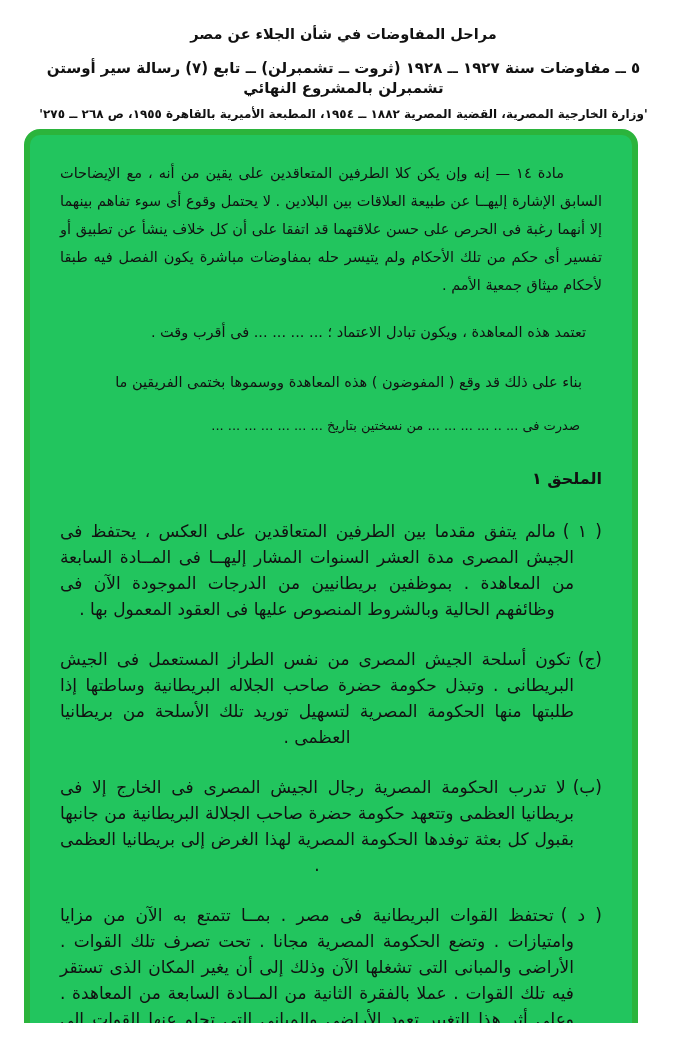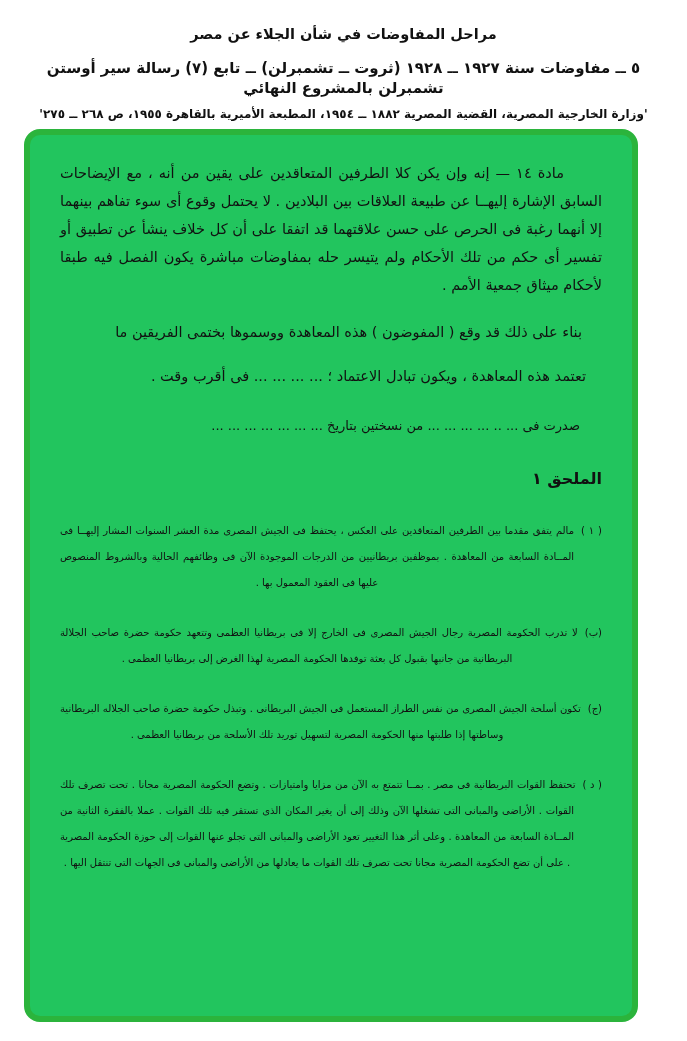--- a/index.html
+++ b/index.html
@@ -53,21 +53,21 @@
   .treaty    { margin-bottom: 24px; text-indent: 16px; }
   .signature { margin-bottom: 18px; text-indent: 20px; }
   .issued    { font-size: 13px; margin-bottom: 30px; text-indent: 22px; }
   .annex-heading {
     margin: 0 0 30px 0;
     font-size: 16px;
     font-weight: bold;
   }
   .item {
     margin: 0 0 24px 0;
-    font-size: 10px;
+    font-size: 17px;
     line-height: 26px;
     text-align: justify;
     text-align-last: center;
     padding-right: 28px;
     text-indent: -28px;
   }
   .item:last-child { margin-bottom: 8px; }
   .marker { margin-left: 7px; white-space: nowrap; }
 </style>
 </head>
@@ -78,38 +78,38 @@
   <div class="header">
     <div class="title">مراحل المفاوضات في شأن الجلاء عن مصر</div>
     <div class="subtitle">٥ ــ مفاوضات سنة ١٩٢٧ ــ ١٩٢٨ (ثروت ــ تشمبرلن) ــ تابع (٧) رسالة سير أوستن تشمبرلن بالمشروع النهائي</div>
     <div class="citation">'وزارة الخارجية المصرية، القضية المصرية ١٨٨٢ ــ ١٩٥٤، المطبعة الأميرية بالقاهرة ١٩٥٥، ص ٢٦٨ ــ ٢٧٥'</div>
   </div>
 
   <div class="frame" style="border-color: rgb(43, 180, 60);">
 
     <p class="article">مادة ١٤ — إنه وإن يكن كلا الطرفين المتعاقدين على يقين من أنه ، مع الإيضاحات السابق الإشارة إليهــا عن طبيعة العلاقات بين البلادين . لا يحتمل وقوع أى سوء تفاهم بينهما إلا أنهما رغبة فى الحرص على حسن علاقتهما قد اتفقا على أن كل خلاف ينشأ عن تطبيق أو تفسير أى حكم من تلك الأحكام ولم يتيسر حله بمفاوضات مباشرة يكون الفصل فيه طبقا لأحكام ميثاق جمعية الأمم .</p>
 
+    <p class="line treaty">تعتمد هذه المعاهدة ، ويكون تبادل الاعتماد ؛ ... ... ... ... فى أقرب وقت .</p>
+
     <p class="line signature">بناء على ذلك قد وقع ( المفوضون ) هذه المعاهدة ووسموها بختمى الفريقين ما</p>
-
-    <p class="line treaty">تعتمد هذه المعاهدة ، ويكون تبادل الاعتماد ؛ ... ... ... ... فى أقرب وقت .</p>
 
     <p class="line issued">صدرت فى ... .. ... ... ... ... من نسختين بتاريخ ... ... ... ... ... ... ...</p>
 
     <h2 class="annex-heading">الملحق ١</h2>
 
     <p class="item">
       <span class="marker">( ١ )</span><span>مالم يتفق مقدما بين الطرفين المتعاقدين على العكس ، يحتفظ فى الجيش المصرى مدة العشر السنوات المشار إليهــا فى المــادة السابعة من المعاهدة . بموظفين بريطانيين من الدرجات الموجودة الآن فى وظائفهم الحالية وبالشروط المنصوص عليها فى العقود المعمول بها .</span>
     </p>
 
     <p class="item">
-      <span class="marker">(ب)</span><span>لا تدرب الحكومة المصرية رجال الجيش المصرى فى الخارج إلا فى بريطانيا العظمى وتتعهد حكومة حضرة صاحب الجلالة البريطانية من جانبها بقبول كل بعثة توفدها الحكومة المصرية لهذا الغرض إلى بريطانيا العظمى .</span>
+      <span class="marker">(ج)</span><span>تكون أسلحة الجيش المصرى من نفس الطراز المستعمل فى الجيش البريطانى . وتبذل حكومة حضرة صاحب الجلاله البريطانية وساطتها إذا طلبتها منها الحكومة المصرية لتسهيل توريد تلك الأسلحة من بريطانيا العظمى .</span>
     </p>
 
     <p class="item">
-      <span class="marker">(ج)</span><span>تكون أسلحة الجيش المصرى من نفس الطراز المستعمل فى الجيش البريطانى . وتبذل حكومة حضرة صاحب الجلاله البريطانية وساطتها إذا طلبتها منها الحكومة المصرية لتسهيل توريد تلك الأسلحة من بريطانيا العظمى .</span>
+      <span class="marker">(ب)</span><span>لا تدرب الحكومة المصرية رجال الجيش المصرى فى الخارج إلا فى بريطانيا العظمى وتتعهد حكومة حضرة صاحب الجلالة البريطانية من جانبها بقبول كل بعثة توفدها الحكومة المصرية لهذا الغرض إلى بريطانيا العظمى .</span>
     </p>
 
     <p class="item">
       <span class="marker">( د )</span><span>تحتفظ القوات البريطانية فى مصر . بمــا تتمتع به الآن من مزايا وامتيازات . وتضع الحكومة المصرية مجانا . تحت تصرف تلك القوات . الأراضى والمبانى التى تشغلها الآن وذلك إلى أن يغير المكان الذى تستقر فيه تلك القوات . عملا بالفقرة الثانية من المــادة السابعة من المعاهدة . وعلى أثر هذا التغيير تعود الأراضى والمبانى التى تجلو عنها القوات إلى حوزة الحكومة المصرية . على أن تضع الحكومة المصرية مجانا تحت تصرف تلك القوات ما يعادلها من الأراضى والمبانى فى الجهات التى تنتقل اليها .</span>
     </p>
 
   </div>
 </div>
 
 </body></html>

